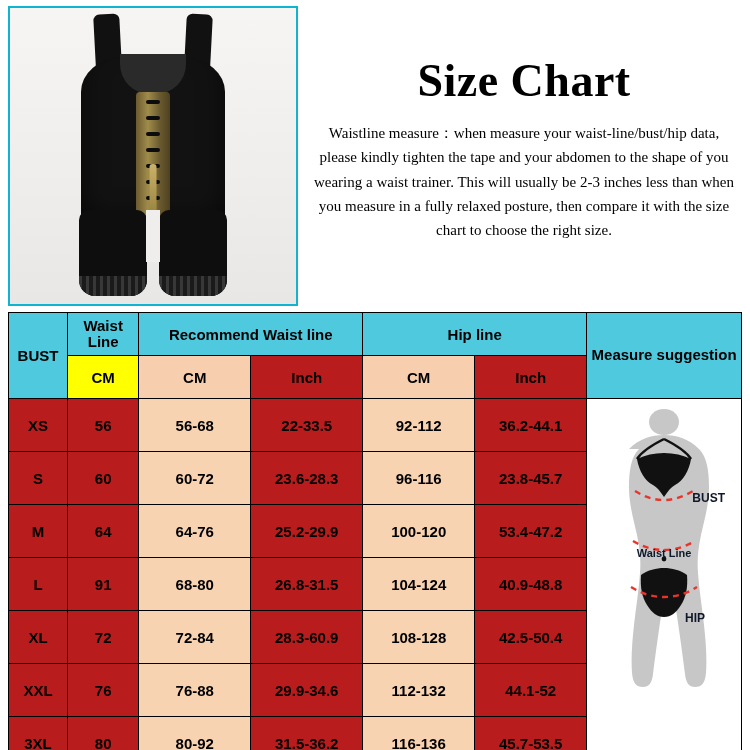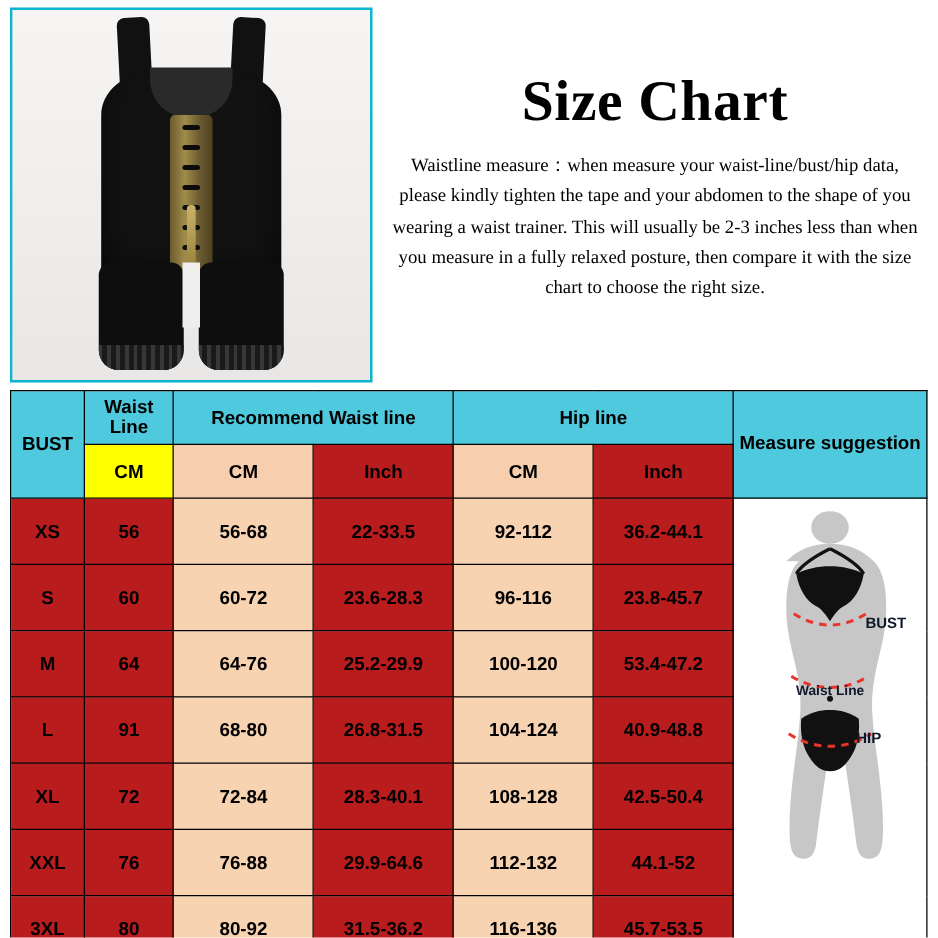--- a/index.html
+++ b/index.html
@@ -215,21 +215,21 @@
   .fig-label {
     position: absolute;
     font-family: "Liberation Sans", sans-serif;
     font-weight: bold;
     color: #0f172a;
     font-size: 12px;
     white-space: nowrap;
   }
   .lbl-bust { right: 16px; top: 92px; }
   .lbl-waist { left: 50%; transform: translateX(-50%); top: 148px; font-size: 11px; }
-  .lbl-hip { right: 36px; top: 184px; }
+  .lbl-hip { right: 36px; top: 212px; }
 </style>
 </head>
 <body>
 
 <div class="page">
 
   <div class="top">
 
     <div class="photo-box">
       <div class="photo-bg"></div>
@@ -342,30 +342,30 @@
         <td class="cell-peach">68-80</td>
         <td class="cell-white">26.8-31.5</td>
         <td class="cell-peach">104-124</td>
         <td class="cell-white">40.9-48.8</td>
       </tr>
 
       <tr>
         <td class="cell-white">XL</td>
         <td class="cell-white">72</td>
         <td class="cell-peach">72-84</td>
-        <td class="cell-white">28.3-40.1</td>
+        <td class="cell-white">28.3-60.9</td>
         <td class="cell-peach">108-128</td>
         <td class="cell-white">42.5-50.4</td>
       </tr>
 
       <tr>
         <td class="cell-white">XXL</td>
         <td class="cell-white">76</td>
         <td class="cell-peach">76-88</td>
-        <td class="cell-white">29.9-64.6</td>
+        <td class="cell-white">29.9-34.6</td>
         <td class="cell-peach">112-132</td>
         <td class="cell-white">44.1-52</td>
       </tr>
 
       <tr>
         <td class="cell-white">3XL</td>
         <td class="cell-white">80</td>
         <td class="cell-peach">80-92</td>
         <td class="cell-white">31.5-36.2</td>
         <td class="cell-peach">116-136</td>

